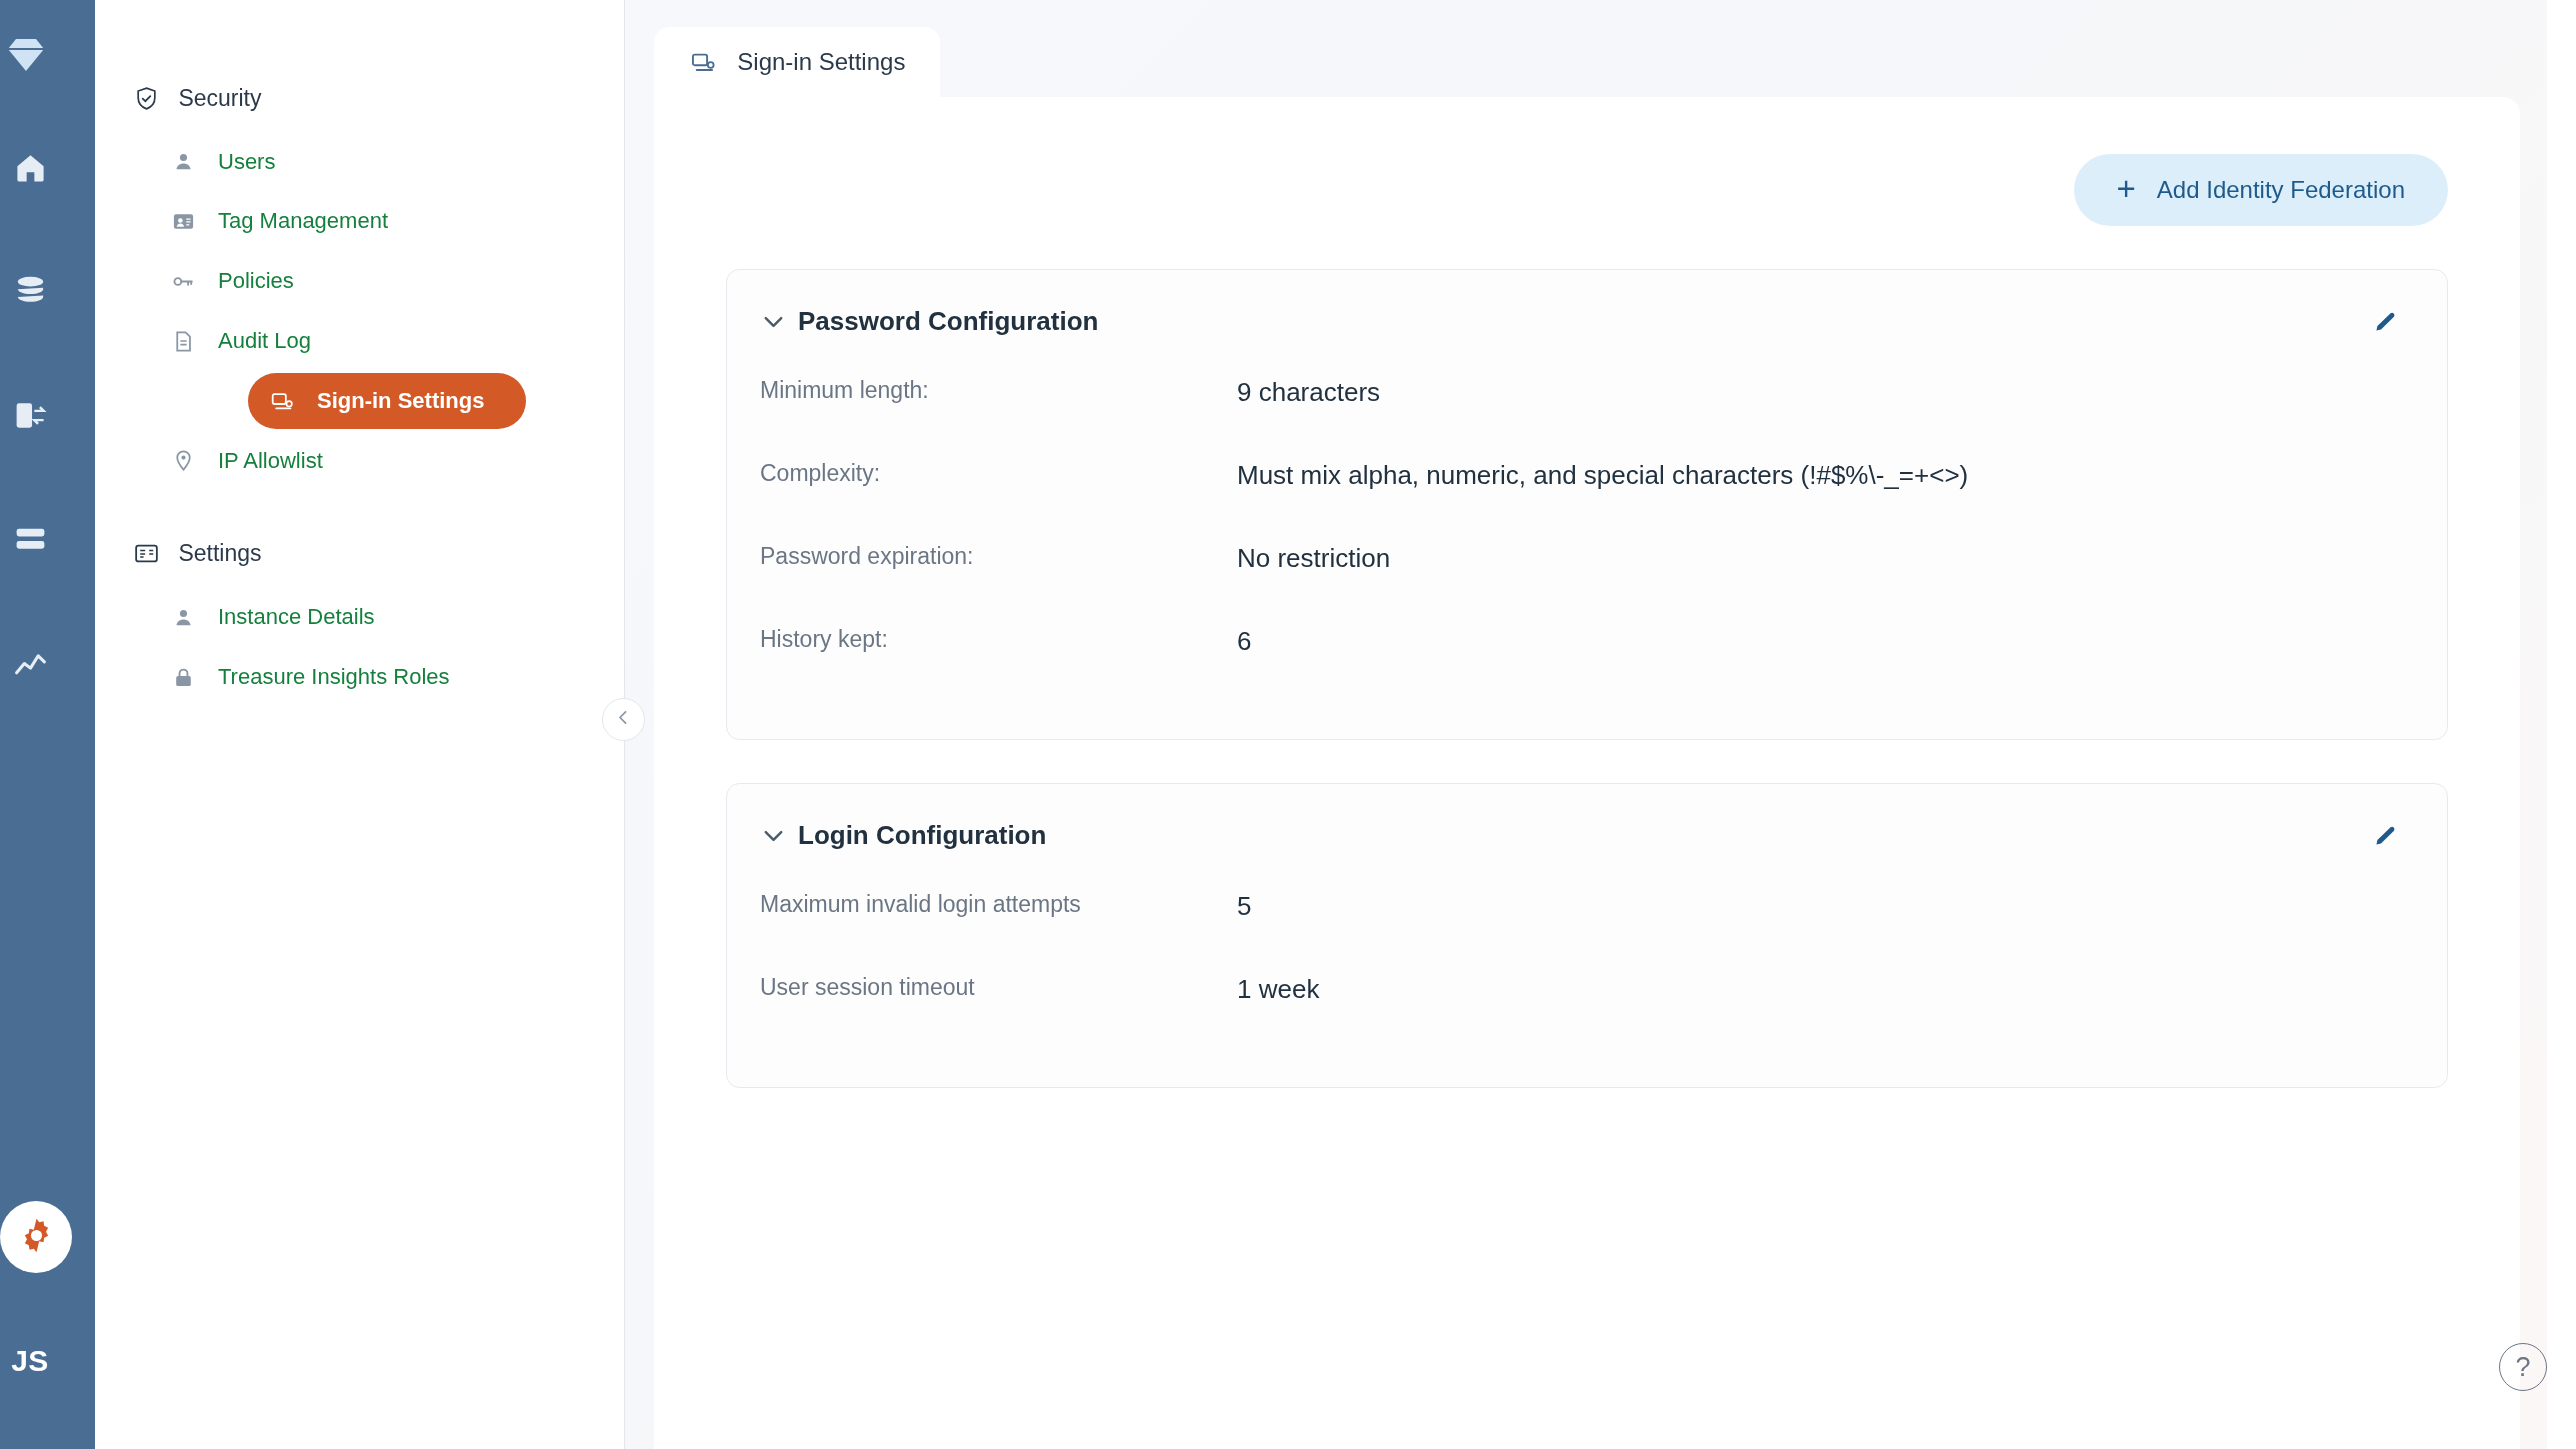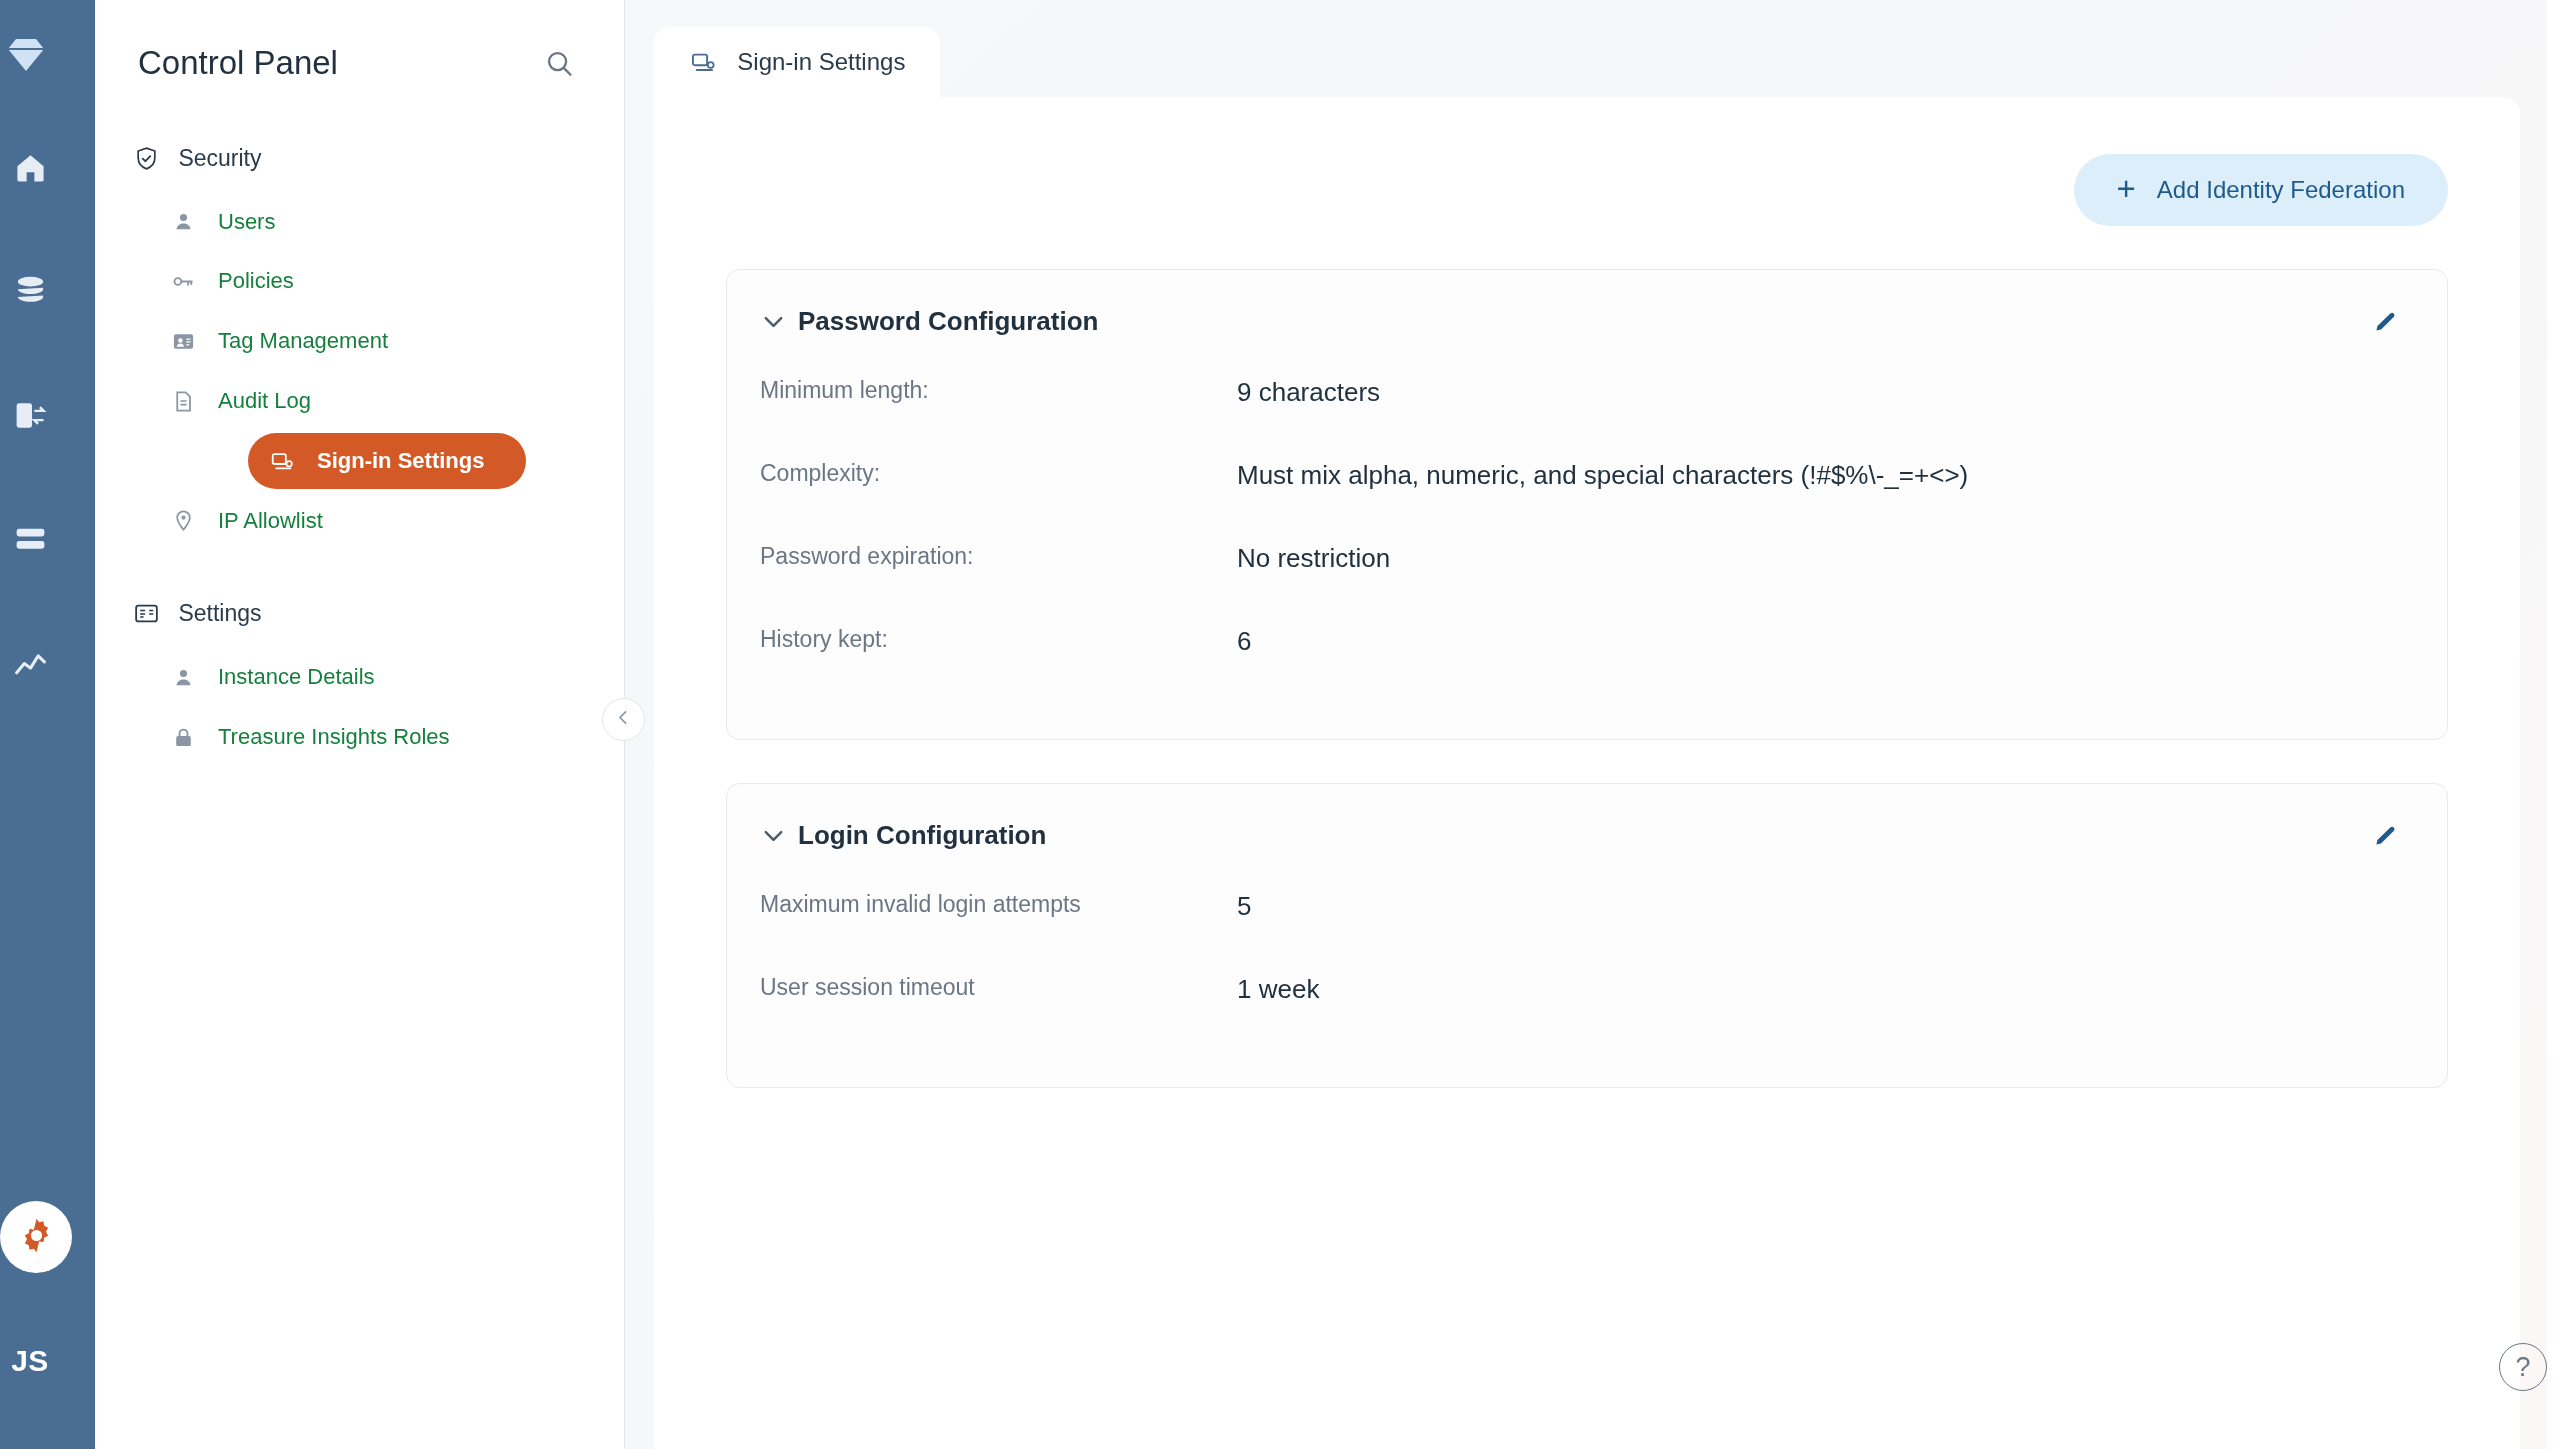--- a/index.html
+++ b/index.html
@@ -319,29 +319,20 @@
         </svg>
       </span>
     </div>
 
     <div class="rail-avatar">
       <span>JS</span>
     </div>
   </div>
 
   <div class="sidebar">
-    <div class="sidebar-head">
-      <div class="sidebar-title">Control Panel</div>
-      <div class="search-btn">
-        <svg width="33" height="33" viewBox="0 0 24 24" fill="none">
-          <circle cx="10.6" cy="10.6" r="6.2" stroke="#6b7685" stroke-width="1.7"></circle>
-          <path d="M15.2 15.4L20 20.2" stroke="#6b7685" stroke-width="1.7" stroke-linecap="round"></path>
-        </svg>
-      </div>
-    </div>
 
     <div class="group">
       <div class="group-head">
         <span class="g-icon">
           <svg width="27" height="27" viewBox="0 0 24 24" fill="none">
             <path d="M12 2.8l7.4 2.6v6c0 4.6-3.1 8.3-7.4 9.8-4.3-1.5-7.4-5.2-7.4-9.8v-6L12 2.8z" stroke="#2b3a4a" stroke-width="1.5" fill="none"></path>
             <path d="M8.6 12.1l2.4 2.3 4.4-4.5" stroke="#2b3a4a" stroke-width="1.6" fill="none" stroke-linecap="round"></path>
           </svg>
         </span>
         <span>Security</span>
@@ -355,37 +346,37 @@
               <circle cx="12" cy="8.2" r="3.4" fill="#8b96a4"></circle>
               <path d="M5.2 19.4c.6-3.5 3.4-5.5 6.8-5.5s6.2 2 6.8 5.5H5.2z" fill="#8b96a4"></path>
             </svg>
           </span>
           <span>Users</span>
         </div>
 
         <div class="nav-item">
           <span class="n-icon">
             <svg width="25" height="25" viewBox="0 0 24 24" fill="none">
-              <circle cx="6.6" cy="12" r="3.3" stroke="#8b96a4" stroke-width="1.8"></circle>
-              <path d="M10 12h10M16.4 12v3.2M19.4 12v2.4" stroke="#8b96a4" stroke-width="1.8" stroke-linecap="round"></path>
-            </svg>
-          </span>
-          <span>Policies</span>
-        </div>
-
-        <div class="nav-item">
-          <span class="n-icon">
-            <svg width="25" height="25" viewBox="0 0 24 24" fill="none">
               <rect x="2.8" y="5" width="18.4" height="14" rx="2" fill="#8b96a4"></rect>
               <circle cx="9" cy="11" r="2.2" fill="#ffffff"></circle>
               <path d="M5.4 17c.5-2 1.9-3 3.6-3s3.1 1 3.6 3H5.4z" fill="#ffffff"></path>
               <path d="M14.6 9.6h4.2M14.6 12.4h4.2M14.6 15.2h3" stroke="#ffffff" stroke-width="1.2"></path>
             </svg>
           </span>
           <span>Tag Management</span>
+        </div>
+
+        <div class="nav-item">
+          <span class="n-icon">
+            <svg width="25" height="25" viewBox="0 0 24 24" fill="none">
+              <circle cx="6.6" cy="12" r="3.3" stroke="#8b96a4" stroke-width="1.8"></circle>
+              <path d="M10 12h10M16.4 12v3.2M19.4 12v2.4" stroke="#8b96a4" stroke-width="1.8" stroke-linecap="round"></path>
+            </svg>
+          </span>
+          <span>Policies</span>
         </div>
 
         <div class="nav-item">
           <span class="n-icon">
             <svg width="25" height="25" viewBox="0 0 24 24" fill="none">
               <path d="M6 3.2h8l4.2 4.2V20.8H6V3.2z" stroke="#8b96a4" stroke-width="1.7" fill="none"></path>
               <path d="M9 11.5h6M9 15h6" stroke="#8b96a4" stroke-width="1.5"></path>
             </svg>
           </span>
           <span>Audit Log</span>

